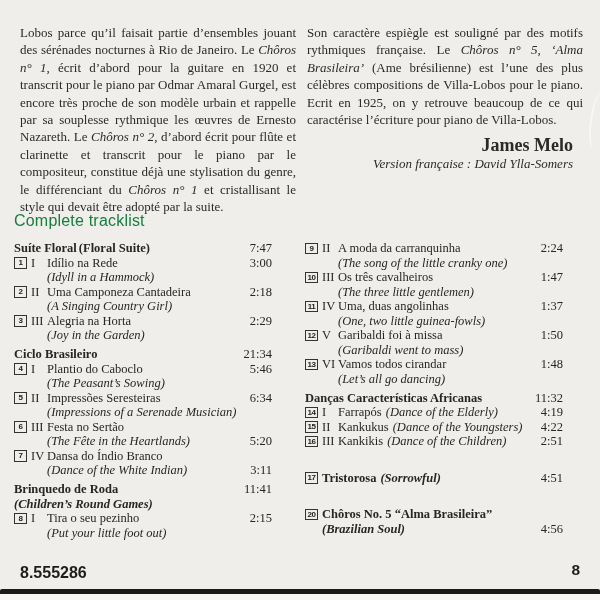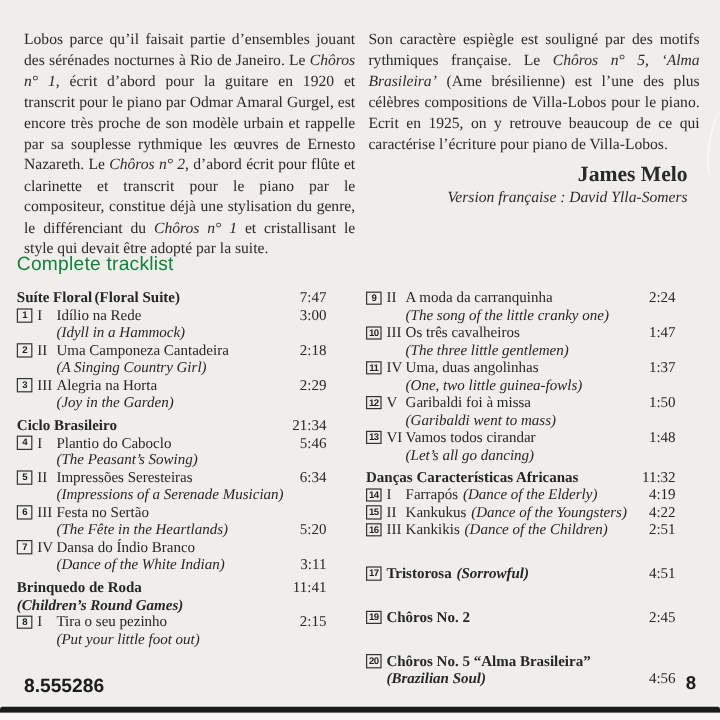--- a/index.html
+++ b/index.html
@@ -242,25 +242,20 @@
         <span class="titleitalic">(Dance of the Children)</span>
         <span class="time">2:51</span>
       </div>
       <div class="row btrack">
         <span class="numbox">17</span>
         <span class="title">Tristorosa</span>
         <span class="titleitalic">(Sorrowful)</span>
         <span class="time">4:51</span>
       </div>
       <div class="row btrack">
-        <span class="numbox">19</span>
-        <span class="title">Chôros No. 2</span>
-        <span class="time">2:45</span>
-      </div>
-      <div class="row btrack">
         <span class="numbox">20</span>
         <span class="title">Chôros No. 5 “Alma Brasileira”</span>
       </div>
       <div class="row bsub">
         <span class="subtext">(Brazilian Soul)</span>
         <span class="time">4:56</span>
       </div>
     </div>
 </div>
 

